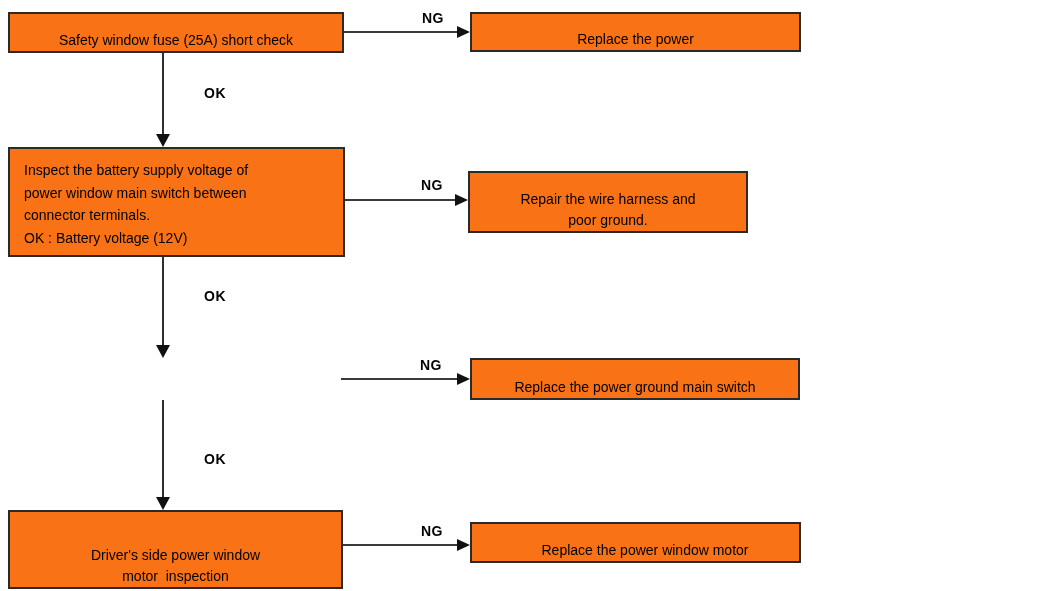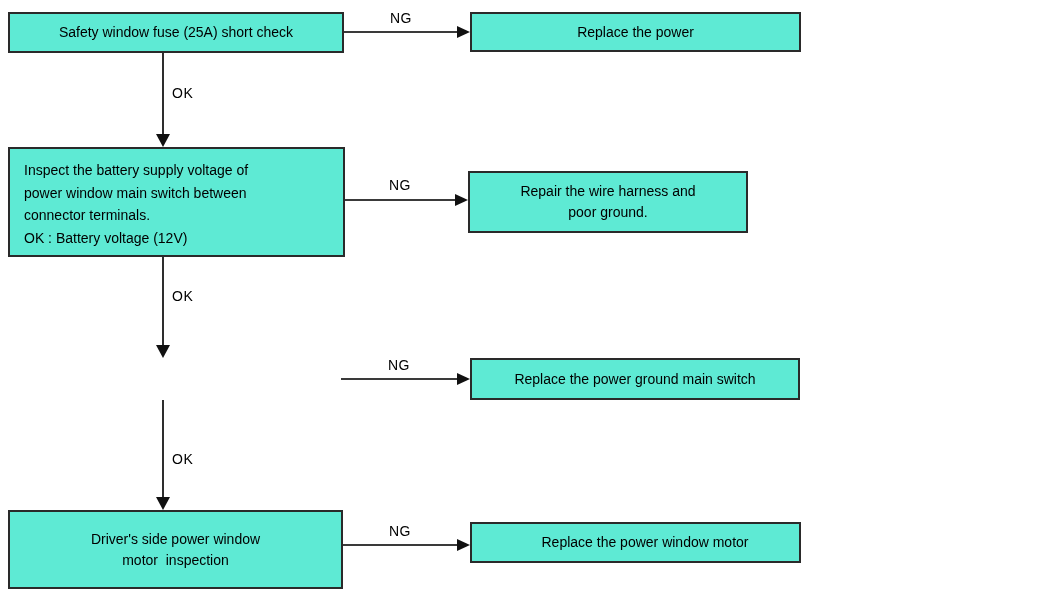--- a/index.html
+++ b/index.html
@@ -13,23 +13,23 @@
     height: 591px;
     background: #ffffff;
     font-family: "Liberation Sans", "DejaVu Sans", sans-serif;
     color: #000000;
     overflow: hidden;
   }
   .box {
     position: absolute;
     box-sizing: border-box;
     border: 2px solid #2a2a2a;
-    background: #5eead4;
+    background: #f97316;
     display: flex;
-    align-items: center;
+    align-items: flex-end;
     justify-content: center;
     font-size: 14px;
     line-height: 21px;
     text-align: center;
     white-space: pre-wrap;
   }
   .box.align-left {
     justify-content: flex-start;
     text-align: left;
     padding: 10px 8px 6px 14px;
@@ -57,22 +57,23 @@
     position: absolute;
     width: 0;
     height: 0;
     border-top: 6px solid transparent;
     border-bottom: 6px solid transparent;
     border-left: 13px solid #111111;
   }
   .edge-label {
     position: absolute;
     font-size: 14px;
-    font-weight: normal;
+    font-weight: bold;
     letter-spacing: 0.5px;
+    margin-left: 32px;
   }
   .ng-label {
     text-align: center;
   }
 </style>
 </head>
 <body>
 
 <div id="canvas">
 

